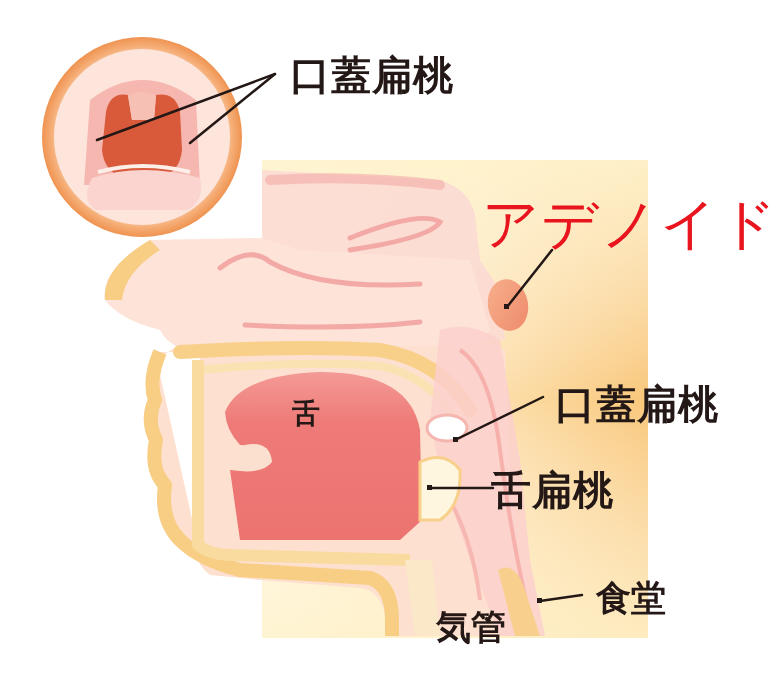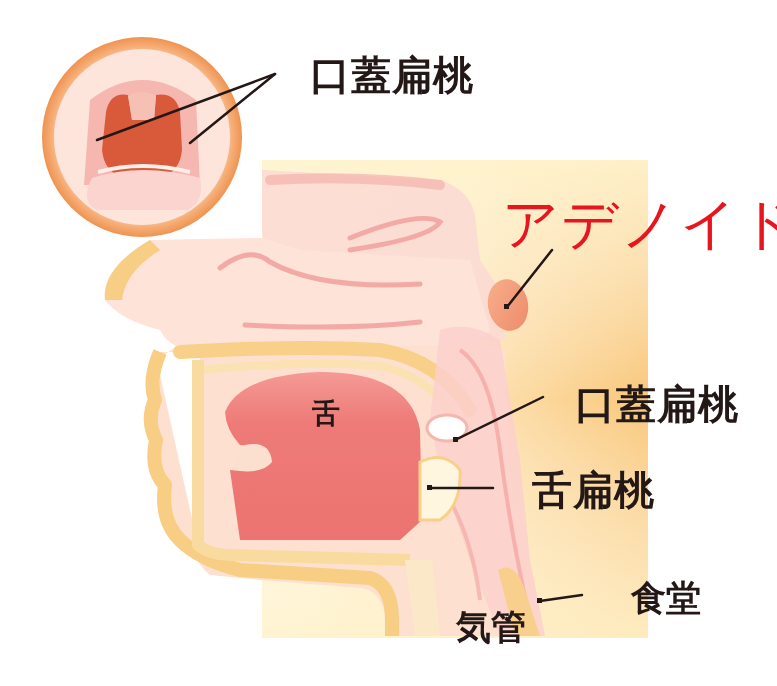--- a/index.html
+++ b/index.html
@@ -1,18 +1,18 @@
 <!DOCTYPE html>
 <html><head>
 <meta charset="utf-8">
 <style>
   html,body{margin:0;padding:0;background:#ffffff;}
   body{width:777px;height:686px;position:relative;overflow:hidden;font-family:"DejaVu Sans","Liberation Sans",sans-serif;}
   #diagram{position:absolute;left:0;top:0;width:777px;height:686px;}
-  .label{position:absolute;font-weight:bold;color:#231815;white-space:nowrap;line-height:1;margin-left:20px;}
+  .label{position:absolute;font-weight:bold;color:#231815;white-space:nowrap;line-height:1;}
   .label.big{font-size:40px;letter-spacing:1px;}
   .label.mid{font-size:35px;}
   .label.small{font-size:28px;}
   .label.accent{color:#e8141e;font-size:56px;font-weight:normal;letter-spacing:2px;}
 </style>
 </head>
 <body>
 
 <svg id="diagram" viewBox="0 0 777 686" xmlns="http://www.w3.org/2000/svg">
   <defs>
@@ -108,15 +108,15 @@
     <rect x="453" y="437" width="5" height="5"></rect>
     <rect x="427" y="485" width="5" height="5"></rect>
     <rect x="537" y="598" width="5" height="5"></rect>
   </g>
 </svg>
 
 <div class="label big" style="left:290px;top:55px;">口蓋扁桃</div>
 <div class="label accent" style="left:482px;top:196px;">アデノイド</div>
 <div class="label big" style="left:555px;top:384px;">口蓋扁桃</div>
 <div class="label small" style="left:292px;top:400px;">舌</div>
-<div class="label big" style="left:512px;top:470px;text-align:center;">舌扁桃</div>
-<div class="label mid" style="left:611px;top:581px;">食堂</div>
+<div class="label big" style="left:491px;top:470px;text-align:center;">舌扁桃</div>
+<div class="label mid" style="left:596px;top:581px;">食堂</div>
 <div class="label mid" style="left:436px;top:610px;text-align:right;">気管</div>
 
 </body></html>

